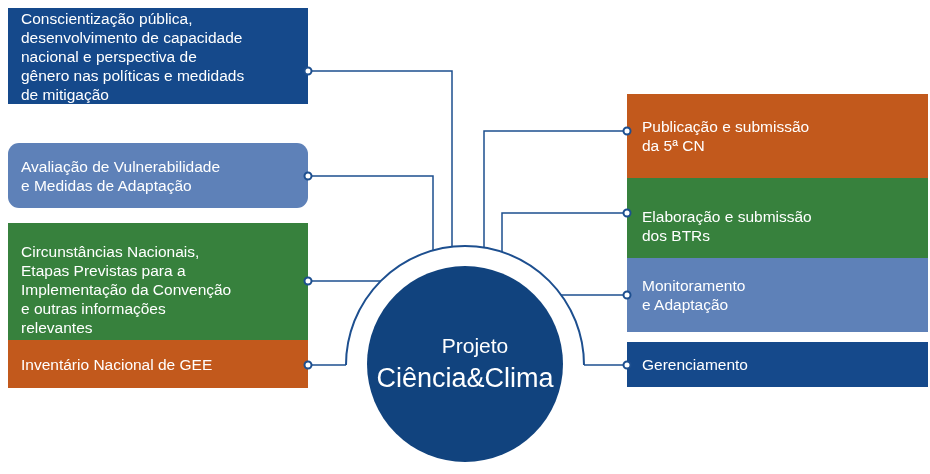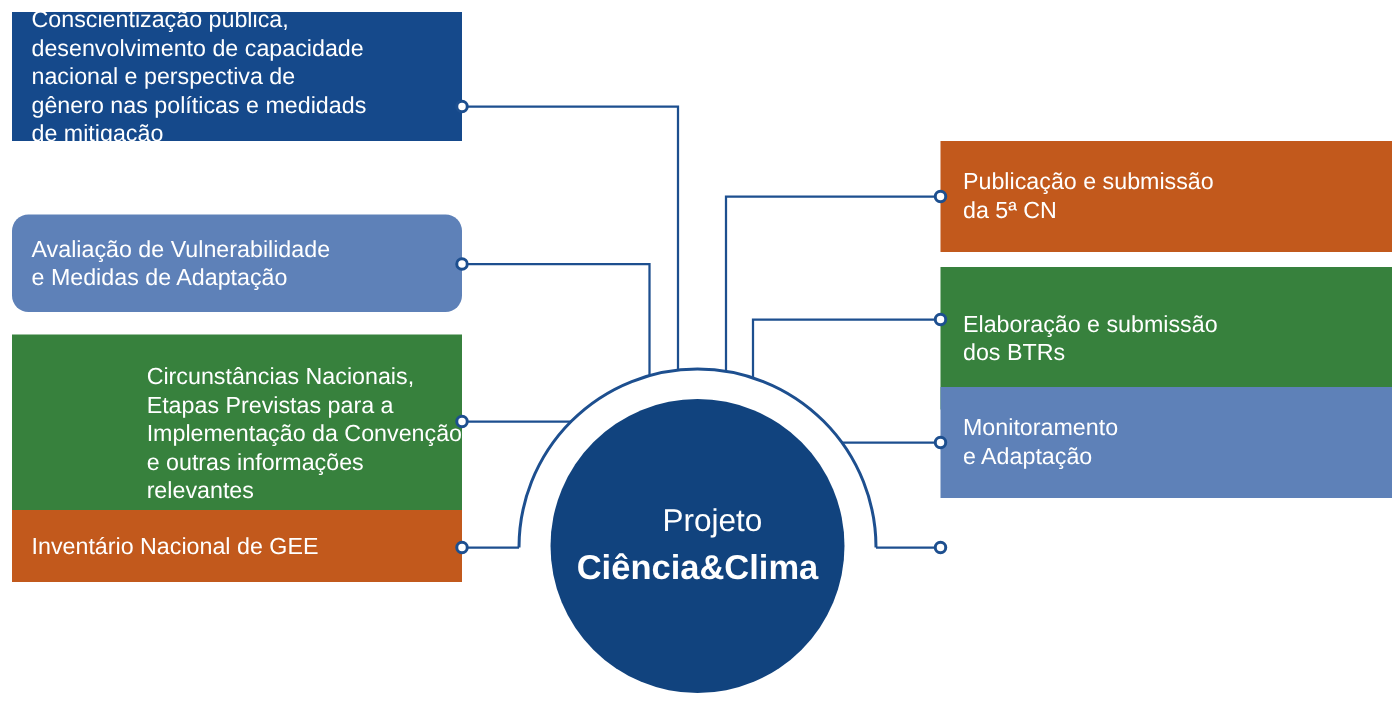--- a/index.html
+++ b/index.html
@@ -21,21 +21,21 @@
   .c-darkblue{background:#15498B;}
   .c-lightblue{background:#5E81B8;}
   .c-green{background:#37813D;}
   .c-orange{background:#C2591C;}
   .center-circle{
     position:absolute;left:367px;top:266px;width:196px;height:196px;border-radius:50%;
     background:#11437E;z-index:3;display:flex;flex-direction:column;align-items:center;
     justify-content:center;color:#ffffff;text-align:center;
   }
   .center-line1{font-size:21px;font-weight:400;margin-bottom:5px;margin-left:20px;}
-  .center-line2{font-size:23px;font-weight:700;}
+  .center-line2{font-size:27px;font-weight:400;}
 </style>
 </head>
 <body>
 
 <div class="stage">
 
   <svg class="wires" width="930" height="474" viewBox="0 0 930 474" aria-hidden="true">
     <path class="arc" d="M 346 365 A 119 119 0 0 1 584 365"></path>
 
     <path class="wire" d="M 308 71 H 452 V 247"></path>
@@ -50,59 +50,62 @@
     <circle class="node" cx="308" cy="71" r="3.5"></circle>
     <circle class="node" cx="308" cy="176" r="3.5"></circle>
     <circle class="node" cx="308" cy="281" r="3.5"></circle>
     <circle class="node" cx="308" cy="365" r="3.5"></circle>
     <circle class="node" cx="627" cy="131" r="3.5"></circle>
     <circle class="node" cx="627" cy="213" r="3.5"></circle>
     <circle class="node" cx="627" cy="295" r="3.5"></circle>
     <circle class="node" cx="627" cy="365" r="3.5"></circle>
   </svg>
 
-  <div class="box left-box c-darkblue" style="top:8px;height:86px;">
+  <div class="box left-box c-darkblue" style="top:8px;height:96px;">
     <span class="label">Conscientização pública,
 desenvolvimento de capacidade
 nacional e perspectiva de
 gênero nas políticas e medidads
 de mitigação</span>
   </div>
 
   <div class="box left-box c-lightblue" style="top:143px;height:65px;border-radius:11px;">
     <span class="label">Avaliação de Vulnerabilidade
 e Medidas de Adaptação</span>
   </div>
 
-  <div class="box left-box c-green" style="top:223px;height:132px;justify-content:flex-end;">
+  <div class="box left-box c-green" style="top:223px;height:132px;">
     <span class="label">Circunstâncias Nacionais,
 Etapas Previstas para a
 Implementação da Convenção
 e outras informações
 relevantes</span>
   </div>
 
   <div class="box left-box c-orange" style="top:340px;height:48px;">
     <span class="label">Inventário Nacional de GEE</span>
   </div>
 
-  <div class="box right-box c-orange" style="top:94px;height:74px;">
+  <div class="box right-box c-orange" style="top:94px;height:84px;">
     <span class="label">Publicação e submissão
 da 5ª CN</span>
   </div>
 
   <div class="box right-box c-green" style="top:178px;height:95px;">
     <span class="label">Elaboração e submissão
 dos BTRs</span>
   </div>
 
   <div class="box right-box c-lightblue" style="top:258px;height:74px;">
     <span class="label">Monitoramento
 e Adaptação</span>
   </div>
 
+  <div class="box right-box c-darkblue" style="top:342px;height:45px;">
+    <span class="label">Gerenciamento</span>
+  </div>
 
   <div class="center-circle">
     <div class="center-line1">Projeto</div>
     <div class="center-line2">Ciência&amp;Clima</div>
   </div>
 
 </div>
 
 </body></html>

